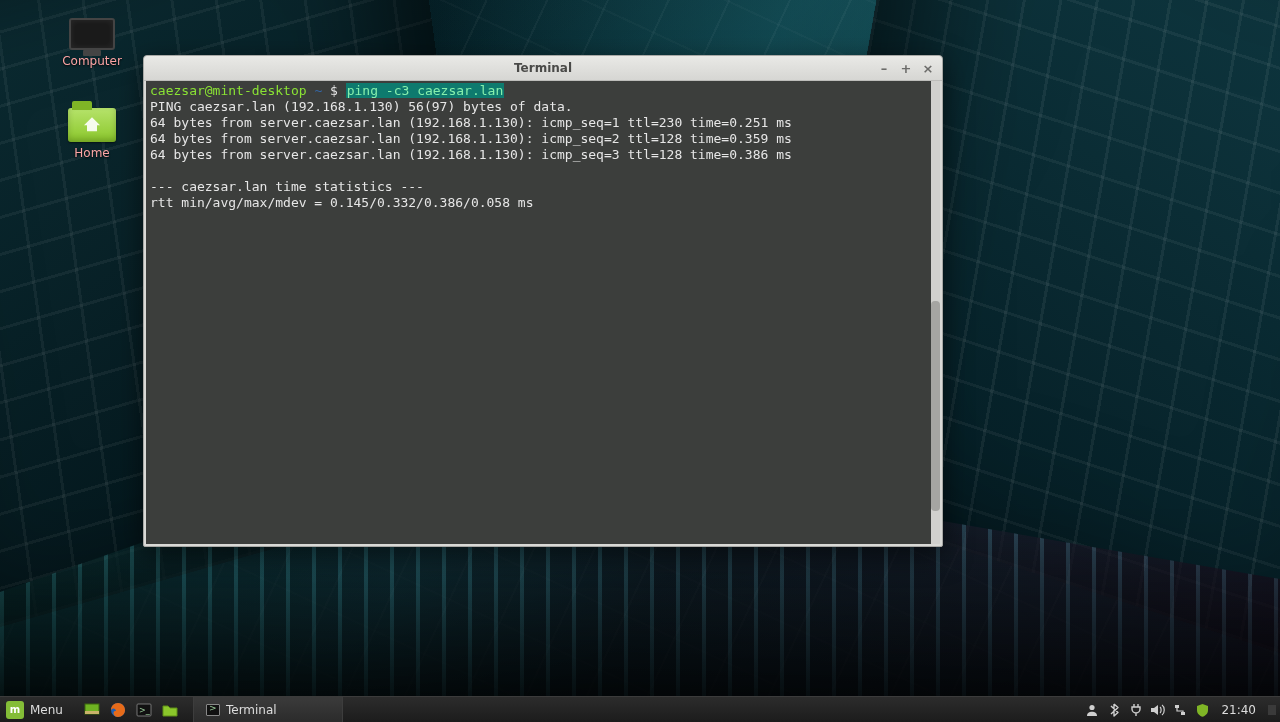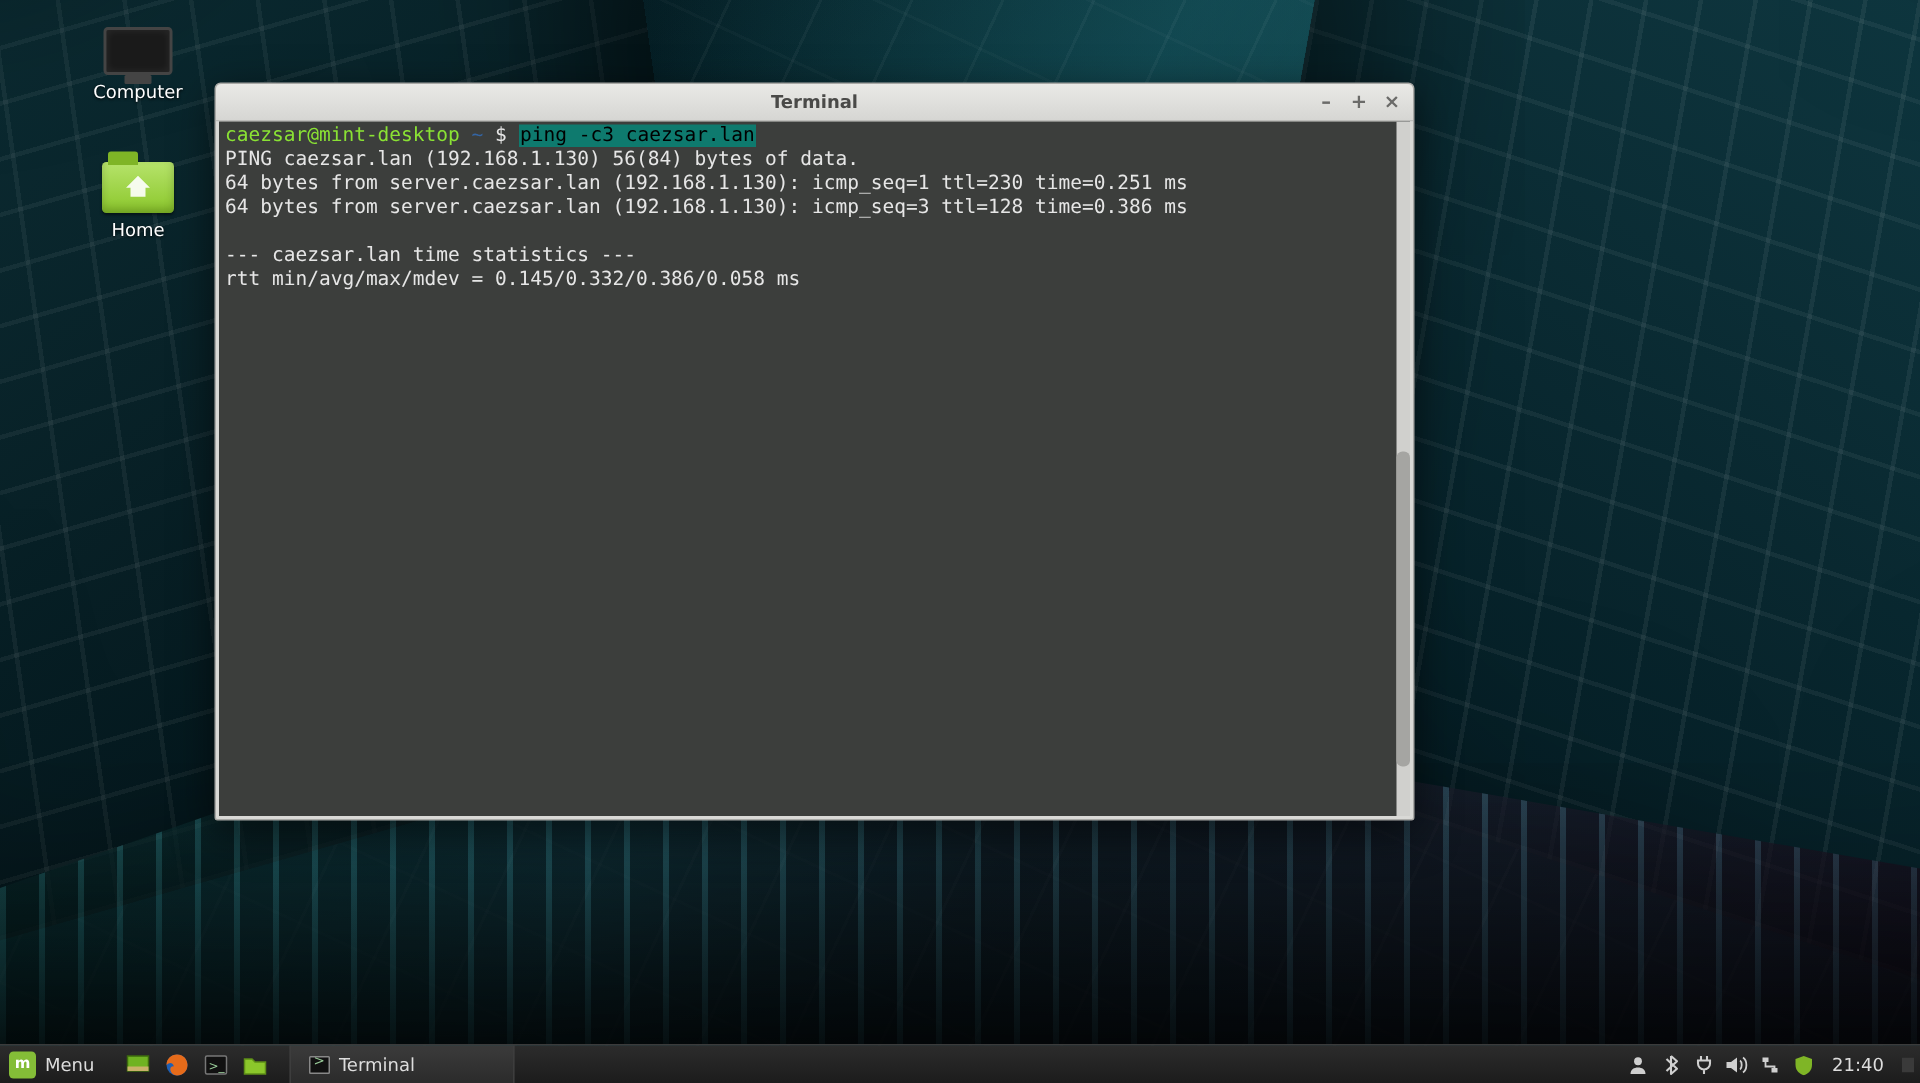--- a/index.html
+++ b/index.html
@@ -49,21 +49,21 @@
       repeating-linear-gradient(0deg, rgba(255,255,255,.05) 0 3px, transparent 3px 40px),
       repeating-linear-gradient(90deg, rgba(255,255,255,.06) 0 3px, transparent 3px 36px),
       linear-gradient(195deg, #103a43, #041b22);
     transform: rotate(10deg) skewY(8deg);
     box-shadow: inset 40px 0 140px rgba(0,0,0,.6);
   }
 
   
   .desktop-icons{ position:absolute; top:18px; left:52px; display:flex; flex-direction:column; gap:40px; }
   .dicon{ width:80px; display:flex; flex-direction:column; align-items:center; gap:4px; cursor:pointer; }
-  .dicon span{ color:#ffffff; font-size:12px; text-shadow:0 1px 2px #000; }
+  .dicon span{ color:#fca5a5; font-size:12px; text-shadow:0 1px 2px #000; }
   .monitor{
     width:46px;height:32px;border:2px solid #444;border-radius:3px;background:#1a1a1a;position:relative;
     box-shadow:inset 0 0 6px rgba(255,255,255,.08);
   }
   .monitor::after{content:"";position:absolute;left:50%;transform:translateX(-50%);bottom:-8px;width:18px;height:6px;background:#444;border-radius:1px;}
   .folder{
     width:48px;height:34px;background:linear-gradient(#b6e36b,#8bc72b);border-radius:3px;position:relative;
     box-shadow: inset 0 -3px 6px rgba(0,0,0,.2), 0 1px 2px rgba(0,0,0,.5);
   }
   .folder::before{content:"";position:absolute;top:-7px;left:4px;width:20px;height:9px;background:#7fb526;border-radius:2px 2px 0 0;}
@@ -90,21 +90,21 @@
     font-family: "DejaVu Sans Mono","Ubuntu Mono",monospace;
     font-size:13px; line-height:16px; color:#e6e6e6; padding:2px 4px;
     position:relative; overflow:hidden;
   }
   .term-scrollbar{position:absolute;right:0;top:0;bottom:0;width:9px;background:#d0d0cd;}
   .term-thumb{position:absolute;right:0;top:220px;width:9px;height:210px;background:#a5a5a2;border-radius:4px;}
   .line{white-space:pre;}
   .prompt-user{color:#8ae234;margin-top:38px;}
   .prompt-tilde{color:#3465a4;}
   .prompt-dollar{color:#e6e6e6;}
-  .cmd-hl{background:#0e7a6e;color:#000000;padding:0 1px;}
+  .cmd-hl{background:#0e7a6e;color:#86efac;padding:0 1px;}
   .cursor{display:inline-block;width:7px;height:14px;background:#e6e6e6;vertical-align:-2px;margin-left:2px;}
 
   
   .taskbar{
     position:absolute; left:0; right:0; bottom:0; height:26px;
     background:linear-gradient(#2c2c2c,#1c1c1c); border-top:1px solid #3b3b3b;
     display:flex; align-items:stretch; color:#ddd; font-size:12px;
   }
   .menu-btn{display:flex;align-items:center;gap:6px;padding:0 10px 0 6px;cursor:pointer;}
   .mint-logo{width:18px;height:18px;border-radius:3px;background:#84bd37;display:flex;align-items:center;justify-content:center;color:#fff;font-weight:bold;font-size:10px;}
@@ -147,22 +147,23 @@
     <span>Terminal</span>
     <div class="ctrls">
       <div class="wbtn">–</div>
       <div class="wbtn">+</div>
       <div class="wbtn">×</div>
     </div>
   </div>
   <div class="termbody">
     <div class="line"><span class="prompt-user">caezsar@mint-desktop</span> <span class="prompt-tilde">~</span> <span class="prompt-dollar">$</span> <span class="cmd-hl">ping -c3 caezsar.lan</span></div>
     <div id="out">
-        <div class="line">PING caezsar.lan (192.168.1.130) 56(84) bytes of data.</div>
+        <div class="line">PING caezsar.lan (192.168.1.130) 56(97) bytes of data.</div>
         <div class="line">64 bytes from server.caezsar.lan (192.168.1.130): icmp_seq=1 ttl=230 time=0.251 ms</div>
+        <div class="line">64 bytes from server.caezsar.lan (192.168.1.130): icmp_seq=2 ttl=128 time=0.359 ms</div>
         <div class="line">64 bytes from server.caezsar.lan (192.168.1.130): icmp_seq=3 ttl=128 time=0.386 ms</div>
         <div class="line">&nbsp;</div>
         <div class="line">--- caezsar.lan time statistics ---</div>
         <div class="line">rtt min/avg/max/mdev = 0.145/0.332/0.386/0.058 ms</div>
       </div>
     <div class="term-scrollbar">
       <div class="term-thumb"></div>
     </div>
   </div>
 </div>

